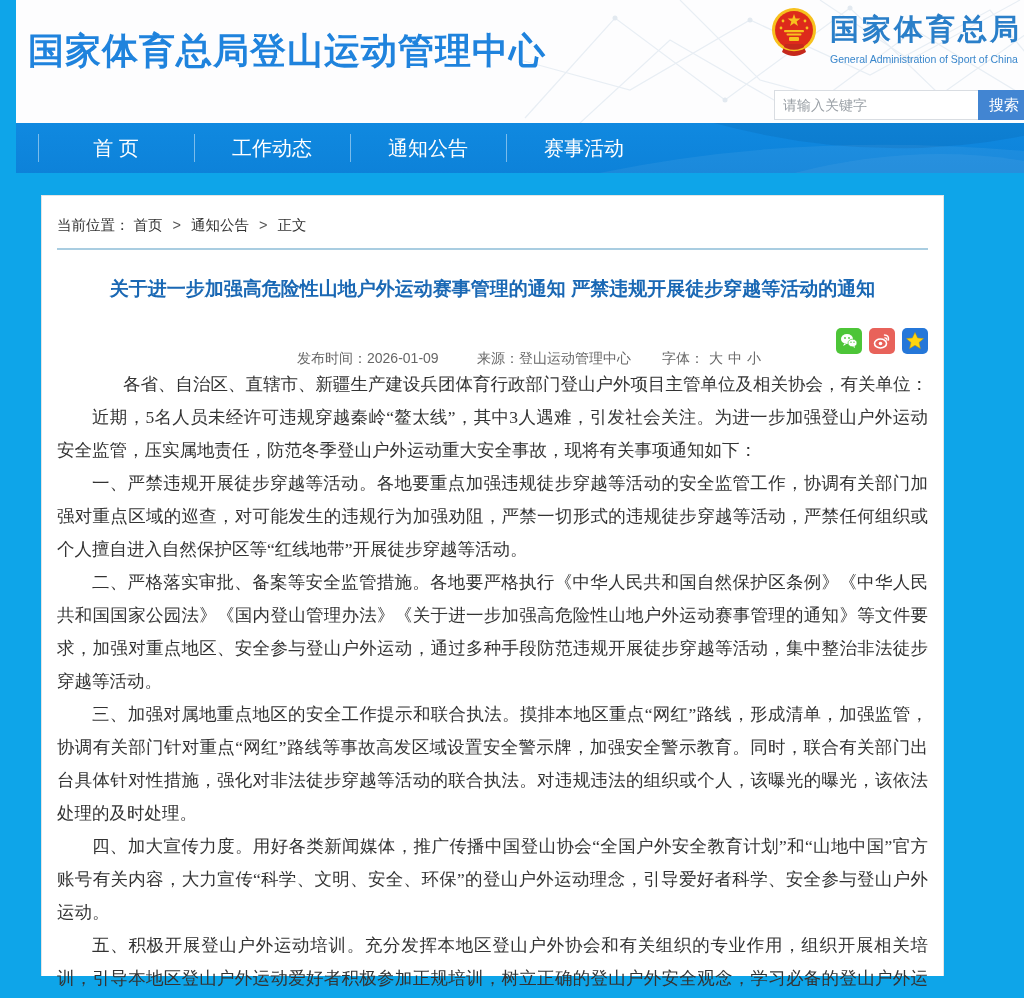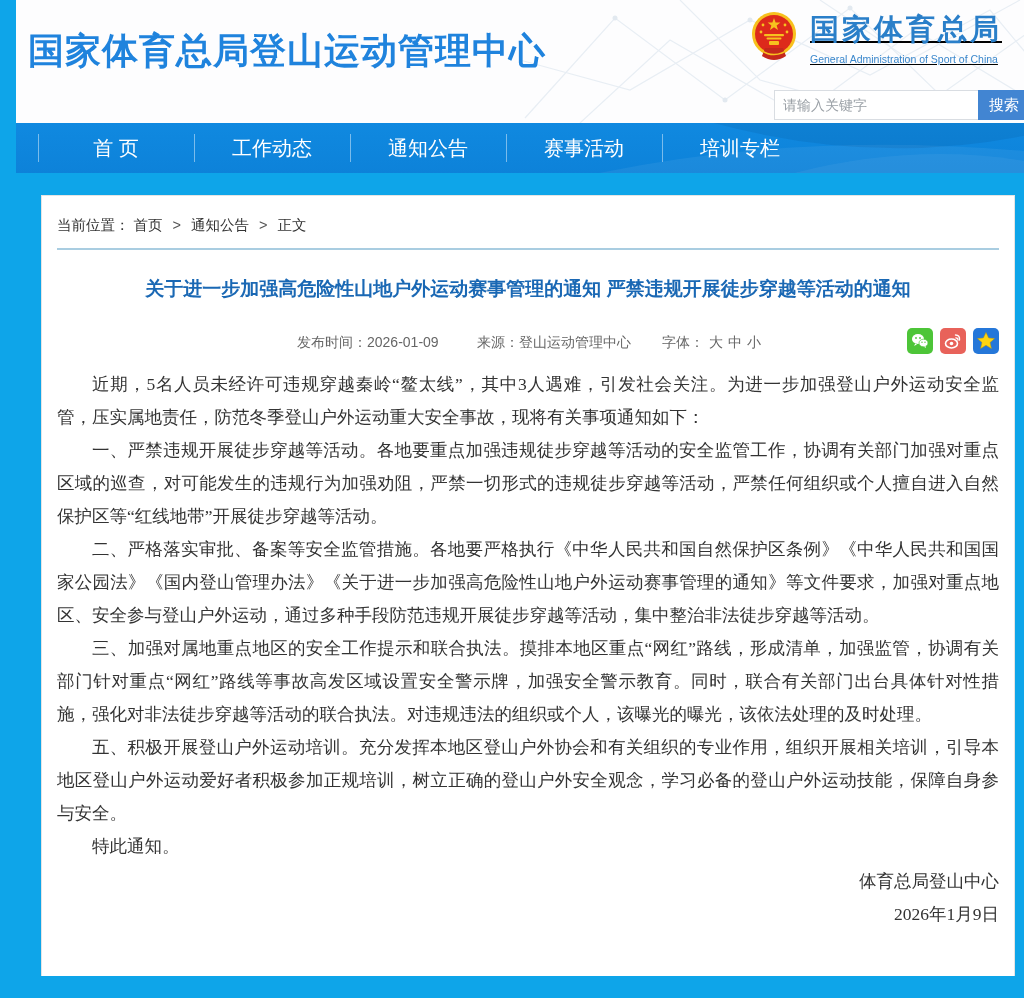--- a/index.html
+++ b/index.html
@@ -5,21 +5,21 @@
   * { box-sizing: border-box; margin: 0; padding: 0; }
   html,body { background:#ffffff; }
   body { font-family: "Liberation Sans", sans-serif; }
   .page { position:relative; width:1024px; height:998px; background:#0ea5e9; overflow:hidden; margin:0 auto;padding-left:16px; }
 
   
   .header { position:relative; width:1024px; height:123px; background:#fdfdfe; overflow:hidden; }
   .hdr-pattern { position:absolute; right:0; top:0; pointer-events:none; }
   .site-title { position:absolute; left:12px; top:27px; font-size:36px; font-weight:bold;
                 color:#1f83dd; letter-spacing:1px; white-space:nowrap; }
-  .logo-group { position:absolute; left:732px; top:6px; display:flex; align-items:center;text-decoration:underline; }
+  .logo-group { position:absolute; left:752px; top:6px; display:flex; align-items:flex-start; }
   .emblem { width:52px; height:52px; flex:0 0 auto; }
   .logo-texts { margin-left:10px; padding-top:4px; }
   .logo-cn { font-size:29px; font-weight:bold; color:#2a7fc9; letter-spacing:3px; white-space:nowrap; }
   .logo-en { font-size:10.5px; color:#3a87cc; margin-top:3px; white-space:nowrap; }
 
   .search-box { position:absolute; left:758px; top:70px; width:256px; height:46px; display:flex;margin-top:20px; }
   .search-input { flex:1; height:30px; border:1px solid #d9dde2; border-right:none; background:#fff;
                   padding:0 8px; font-size:14px; color:#333; outline:none;
                   font-family:"Liberation Sans",sans-serif; }
   .search-input::placeholder { color:#9aa0a6; }
@@ -29,32 +29,32 @@
   
   .nav { position:relative; width:1024px; height:50px; background:linear-gradient(180deg,#1089e0 0%,#0d82d9 100%); overflow:hidden; }
   .nav-deco { position:absolute; right:0; top:0; pointer-events:none; }
   .nav ul { position:relative; list-style:none; display:flex; height:50px; padding-left:22px; }
   .nav li { width:156px; height:50px; display:flex; align-items:center; justify-content:center;
             color:#ffffff; font-size:20px; cursor:pointer; position:relative;text-align:right; }
   .nav li::before { content:""; position:absolute; left:0; top:11px; width:1px; height:28px;
                     background:rgba(255,255,255,0.45); }
 
   
-  .card { position:relative; margin:22px 0 0 25px; width:974px; height:781px;
+  .card { position:relative; margin:22px 0 0 25px; width:903px; height:781px;
           border:1px solid #e4e4e4; border-bottom:none; background:#fff; padding:20px 15px 0 15px; }
 
   .breadcrumb { font-size:14.5px; color:#333; padding-left:0; }
   .breadcrumb .crumb-link { cursor:pointer; color:#333; text-decoration:none; }
   .breadcrumb .sep { margin:0 6px; color:#555; }
   .bc-rule { height:2px; background:#a9cde1; margin-top:13px; }
 
   .article-title { margin-top:26px; text-align:center; color:#1a68b4; font-size:19px; font-weight:bold; }
 
   .meta-row { position:relative; margin-top:26px; height:28px; font-size:14px; color:#666; }
-  .meta-item { position:absolute; top:6px; white-space:nowrap; }
+  .meta-item { position:absolute; top:22px; white-space:nowrap; }
   .meta-publish { left:240px; }
   .meta-source  { left:420px; }
   .meta-font    { left:605px; }
   .font-size-opt { margin-left:5px; cursor:pointer; }
   .share-group { position:absolute; right:0; top:0; display:flex; gap:7px; }
   .share-icon { width:26px; height:26px; border-radius:5px; display:flex; align-items:center;
                 justify-content:center; cursor:pointer; }
   .share-wechat { background:#4dc538; }
   .share-weibo  { background:#e8625a; }
   .share-qzone  { background:#2577d9; font-size:17px; color:#ffd510; text-shadow:0 1px 0 #b98b00; }
@@ -125,21 +125,20 @@
     <svg class="nav-deco" width="1024" height="50" viewBox="0 0 1024 50">
       <path d="M560,55 Q780,5 1030,30 L1030,55 Z" fill="rgba(255,255,255,0.06)"></path>
       <path d="M680,-5 Q860,48 1030,8 L1030,-5 Z" fill="rgba(0,45,100,0.10)"></path>
       <path d="M760,55 Q900,15 1030,42 L1030,55 Z" fill="rgba(255,255,255,0.05)"></path>
     </svg>
     <ul>
       <li>首 页</li>
       <li>工作动态</li>
       <li>通知公告</li>
       <li>赛事活动</li>
-      <li>培训专栏</li>
     </ul>
   </div>
 
   <div class="card">
 
     <div class="breadcrumb">
       <span>当前位置：</span>
       <span class="crumb-link">首页</span>
       <span class="sep">&gt;</span>
       <span class="crumb-link">通知公告</span>
@@ -178,24 +177,26 @@
         </span>
         <span class="share-icon share-qzone">
           <svg width="20" height="20" viewBox="0 0 20 20">
             <polygon points="10,1.5 12.6,7 18.5,7.6 14,11.5 15.4,17.5 10,14.2 4.6,17.5 6,11.5 1.5,7.6 7.4,7" fill="#ffd510" stroke="#c79a00" stroke-width="0.5"></polygon>
           </svg>
         </span>
       </span>
     </div>
 
     <div class="article-body">
+      <p class="no-indent">各省、自治区、直辖市、新疆生产建设兵团体育行政部门登山户外项目主管单位及相关协会，有关单位：</p>
       <p>近期，5名人员未经许可违规穿越秦岭“鳌太线”，其中3人遇难，引发社会关注。为进一步加强登山户外运动安全监管，压实属地责任，防范冬季登山户外运动重大安全事故，现将有关事项通知如下：</p>
       <p>一、严禁违规开展徒步穿越等活动。各地要重点加强违规徒步穿越等活动的安全监管工作，协调有关部门加强对重点区域的巡查，对可能发生的违规行为加强劝阻，严禁一切形式的违规徒步穿越等活动，严禁任何组织或个人擅自进入自然保护区等“红线地带”开展徒步穿越等活动。</p>
       <p>二、严格落实审批、备案等安全监管措施。各地要严格执行《中华人民共和国自然保护区条例》《中华人民共和国国家公园法》《国内登山管理办法》《关于进一步加强高危险性山地户外运动赛事管理的通知》等文件要求，加强对重点地区、安全参与登山户外运动，通过多种手段防范违规开展徒步穿越等活动，集中整治非法徒步穿越等活动。</p>
       <p>三、加强对属地重点地区的安全工作提示和联合执法。摸排本地区重点“网红”路线，形成清单，加强监管，协调有关部门针对重点“网红”路线等事故高发区域设置安全警示牌，加强安全警示教育。同时，联合有关部门出台具体针对性措施，强化对非法徒步穿越等活动的联合执法。对违规违法的组织或个人，该曝光的曝光，该依法处理的及时处理。</p>
+      <p>四、加大宣传力度。用好各类新闻媒体，推广传播中国登山协会“全国户外安全教育计划”和“山地中国”官方账号有关内容，大力宣传“科学、文明、安全、环保”的登山户外运动理念，引导爱好者科学、安全参与登山户外运动。</p>
       <p>五、积极开展登山户外运动培训。充分发挥本地区登山户外协会和有关组织的专业作用，组织开展相关培训，引导本地区登山户外运动爱好者积极参加正规培训，树立正确的登山户外安全观念，学习必备的登山户外运动技能，保障自身参与安全。</p>
       <p>特此通知。</p>
       <div class="sig-block">
         <p class="no-indent sig-name">体育总局登山中心</p>
         <p class="no-indent">2026年1月9日</p>
       </div>
     </div>
 
   </div>
 </div>

